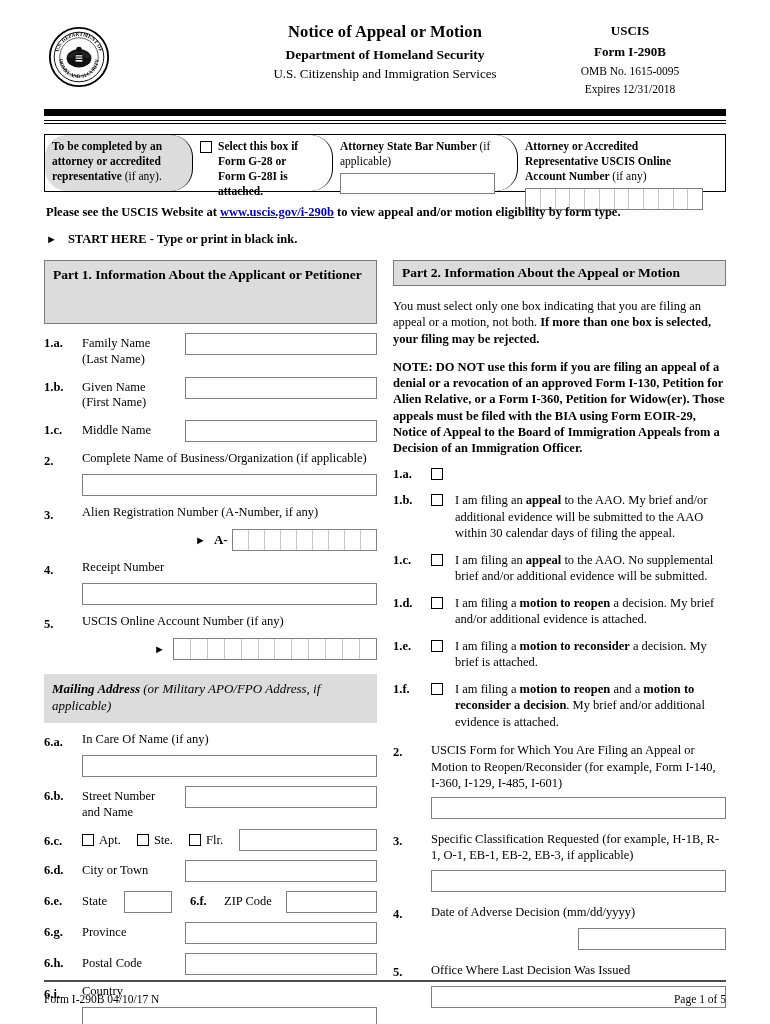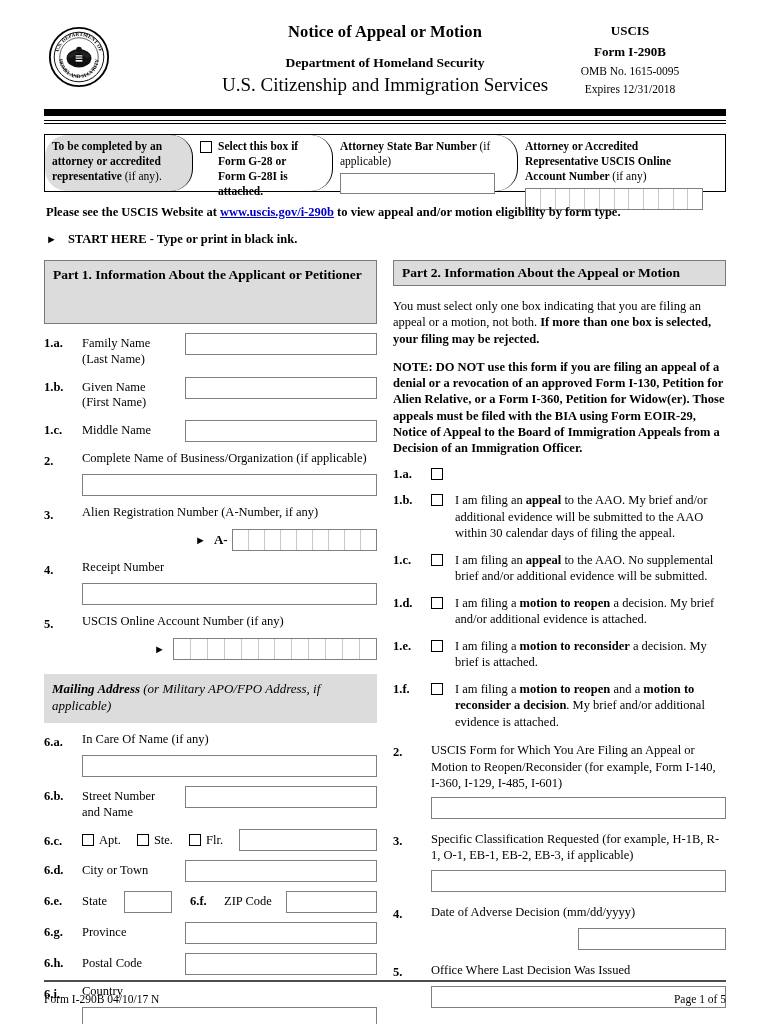--- a/index.html
+++ b/index.html
@@ -44,24 +44,24 @@
   .head-title {
     font-size: 16.5px;
     font-weight: bold;
     letter-spacing: 0.1px;
     line-height: 1.25;
     margin-top: 2px;
   }
   .head-sub1 {
     font-size: 13.5px;
     font-weight: bold;
-    margin-top: 12px;
+    margin-top: 4px;
   }
   .head-sub2 {
-    font-size: 19px;
+    font-size: 13px;
     margin-top: 3px;
   }
   .head-right {
     position: absolute;
     right: 6px;
     top: 22px;
     width: 180px;
     text-align: center;
     line-height: 1.35;
   }

